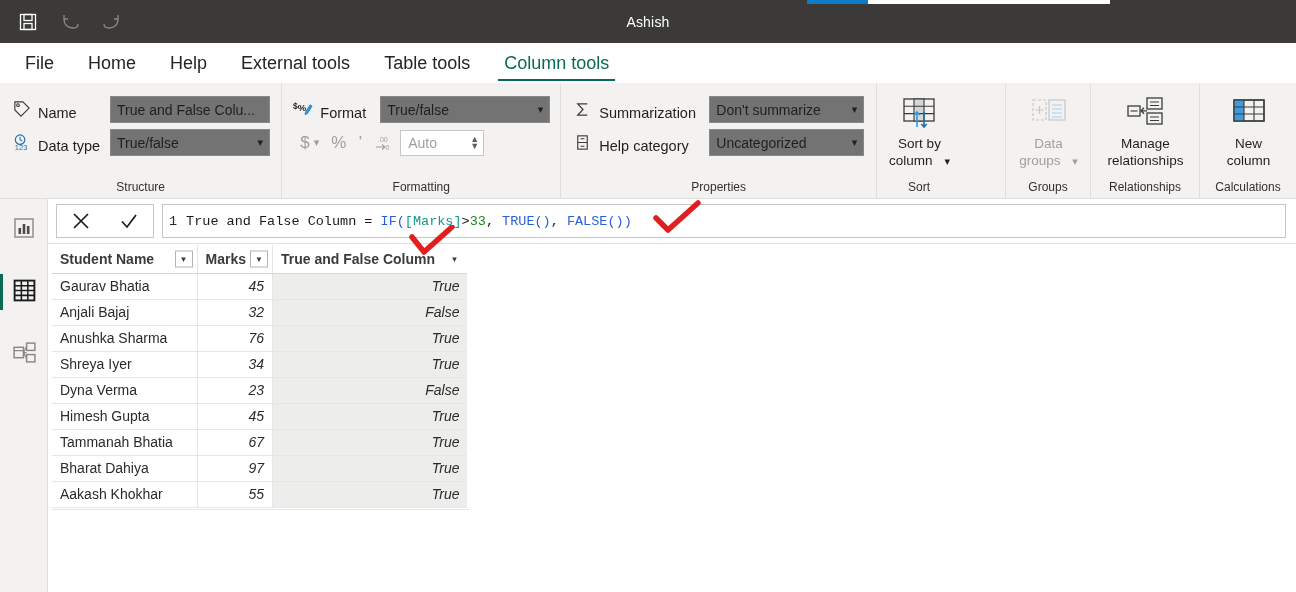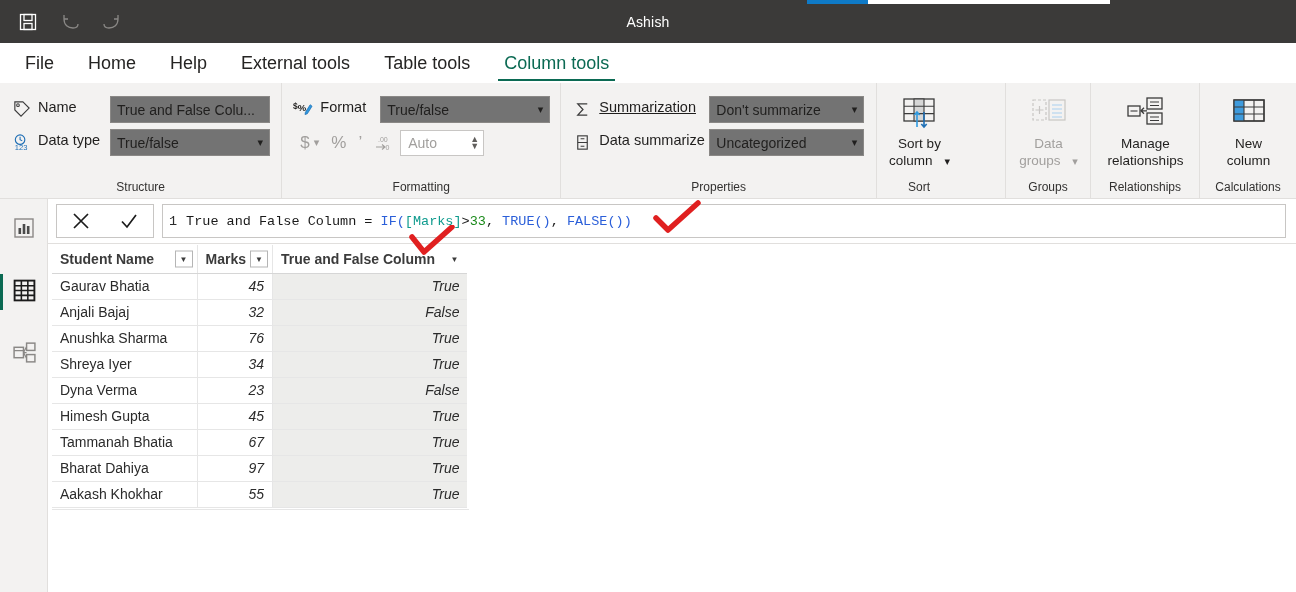--- a/index.html
+++ b/index.html
@@ -62,21 +62,21 @@
   }
   .rgroup { position:relative; display:flex; flex-direction:column; justify-content:flex-start; }
   .rgroup + .rgroup { border-left:1px solid #e1dfdd; }
   .rgroup .glabel {
     position:absolute; bottom:4px; left:0; right:0; text-align:center;
     font-size:12px; color:#323130;
   }
   .rgroup .gbody { padding:10px 10px 0 10px; }
 
   .row { display:flex; align-items:center; height:33px; }
-  .rowlabel { display:flex; align-items:flex-start; gap:6px; font-size:14.5px; color:#201f1e; white-space:nowrap; }
+  .rowlabel { display:flex; align-items:flex-end; gap:6px; font-size:14.5px; color:#201f1e; white-space:nowrap; }
   .ricon { width:22px; height:22px; display:inline-flex; align-items:center; justify-content:center; flex:none; }
 
   .tbox, .cbox {
     height:27px; background:#737373; border:1px solid #8a8886;
     font-size:14px; color:#201f1e; padding:0 6px;
     display:flex; align-items:center; font-family:"Liberation Sans", sans-serif;
   }
   .cbox { justify-content:space-between; padding-right:6px; }
   .cbox .cv { overflow:hidden; white-space:nowrap; }
   .chev { color:#201f1e; font-size:11px; margin-left:8px; }
@@ -289,21 +289,21 @@
             </span>
           </div>
         </div>
       </div>
       <div class="glabel">Formatting</div>
     </div>
 
     <div class="rgroup" style="width:321px;">
       <div class="gbody">
         <div class="row">
-          <div class="rowlabel" style="width:138px;text-decoration:underline;">
+          <div class="rowlabel" style="width:138px;">
             <span class="ricon">
               <svg width="19" height="19" viewBox="0 0 20 20">
                 <path d="M15 4 L5 4 L10.5 10 L5 16 L15 16" fill="none" stroke="#3b3b3b" stroke-width="1.3" stroke-linejoin="miter"></path>
               </svg>
             </span>
             <span>Summarization</span>
           </div>
           <div class="cbox" style="width:155px;">
             <span class="cv">Don't summarize</span>
             <span class="chev">▾</span>
@@ -311,21 +311,21 @@
         </div>
         <div class="row">
           <div class="rowlabel" style="width:138px;">
             <span class="ricon">
               <svg width="19" height="19" viewBox="0 0 20 20">
                 <rect x="5" y="3" width="10" height="14" fill="none" stroke="#3b3b3b" stroke-width="1.2"></rect>
                 <path d="M5 10 L15 10" stroke="#3b3b3b" stroke-width="1.1"></path>
                 <path d="M8 6 L12 6 M8 14 L12 14" stroke="#3b3b3b" stroke-width="1.1"></path>
               </svg>
             </span>
-            <span>Data summarize</span>
+            <span>Help category</span>
           </div>
           <div class="cbox" style="width:155px;">
             <span class="cv">Uncategorized</span>
             <span class="chev">▾</span>
           </div>
         </div>
       </div>
       <div class="glabel">Properties</div>
     </div>
 

